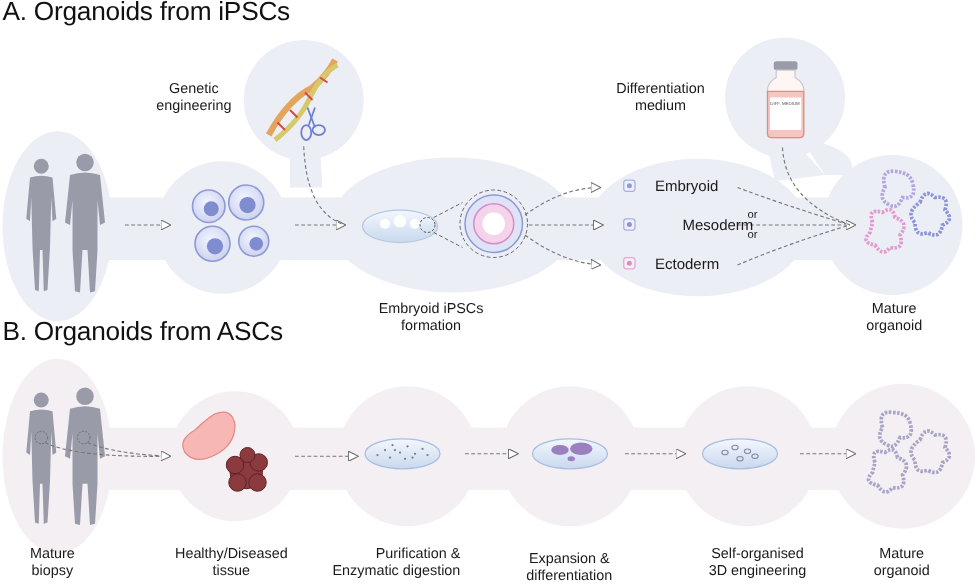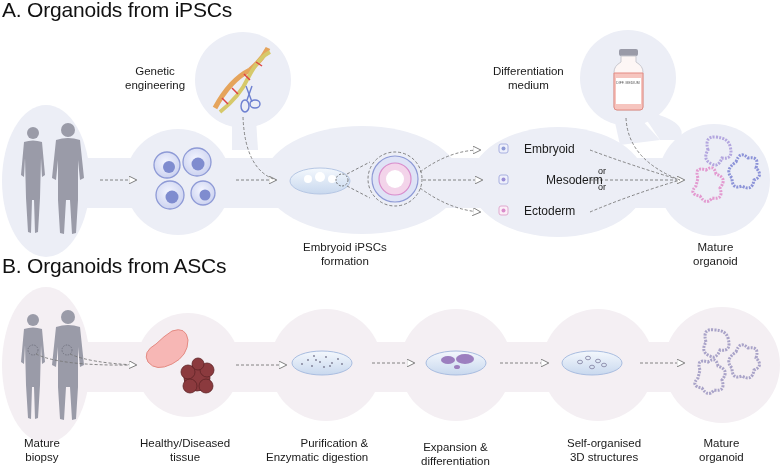--- a/index.html
+++ b/index.html
@@ -253,18 +253,18 @@
 <div class="lbl" style="left:266px;top:436px;text-align:right;">
   <div>Purification &amp;</div>
   <div>Enzymatic digestion</div>
 </div>
 <div class="lbl" style="left:421px;top:440px;">
   <div>Expansion &amp;</div>
   <div>differentiation</div>
 </div>
 <div class="lbl" style="left:567px;top:436px;">
   <div>Self-organised</div>
-  <div>3D structures</div>
+  <div>3D engineering</div>
 </div>
 <div class="lbl" style="left:699px;top:436px;">
   <div>Mature</div>
   <div>organoid</div>
 </div>
 
 </body></html>

